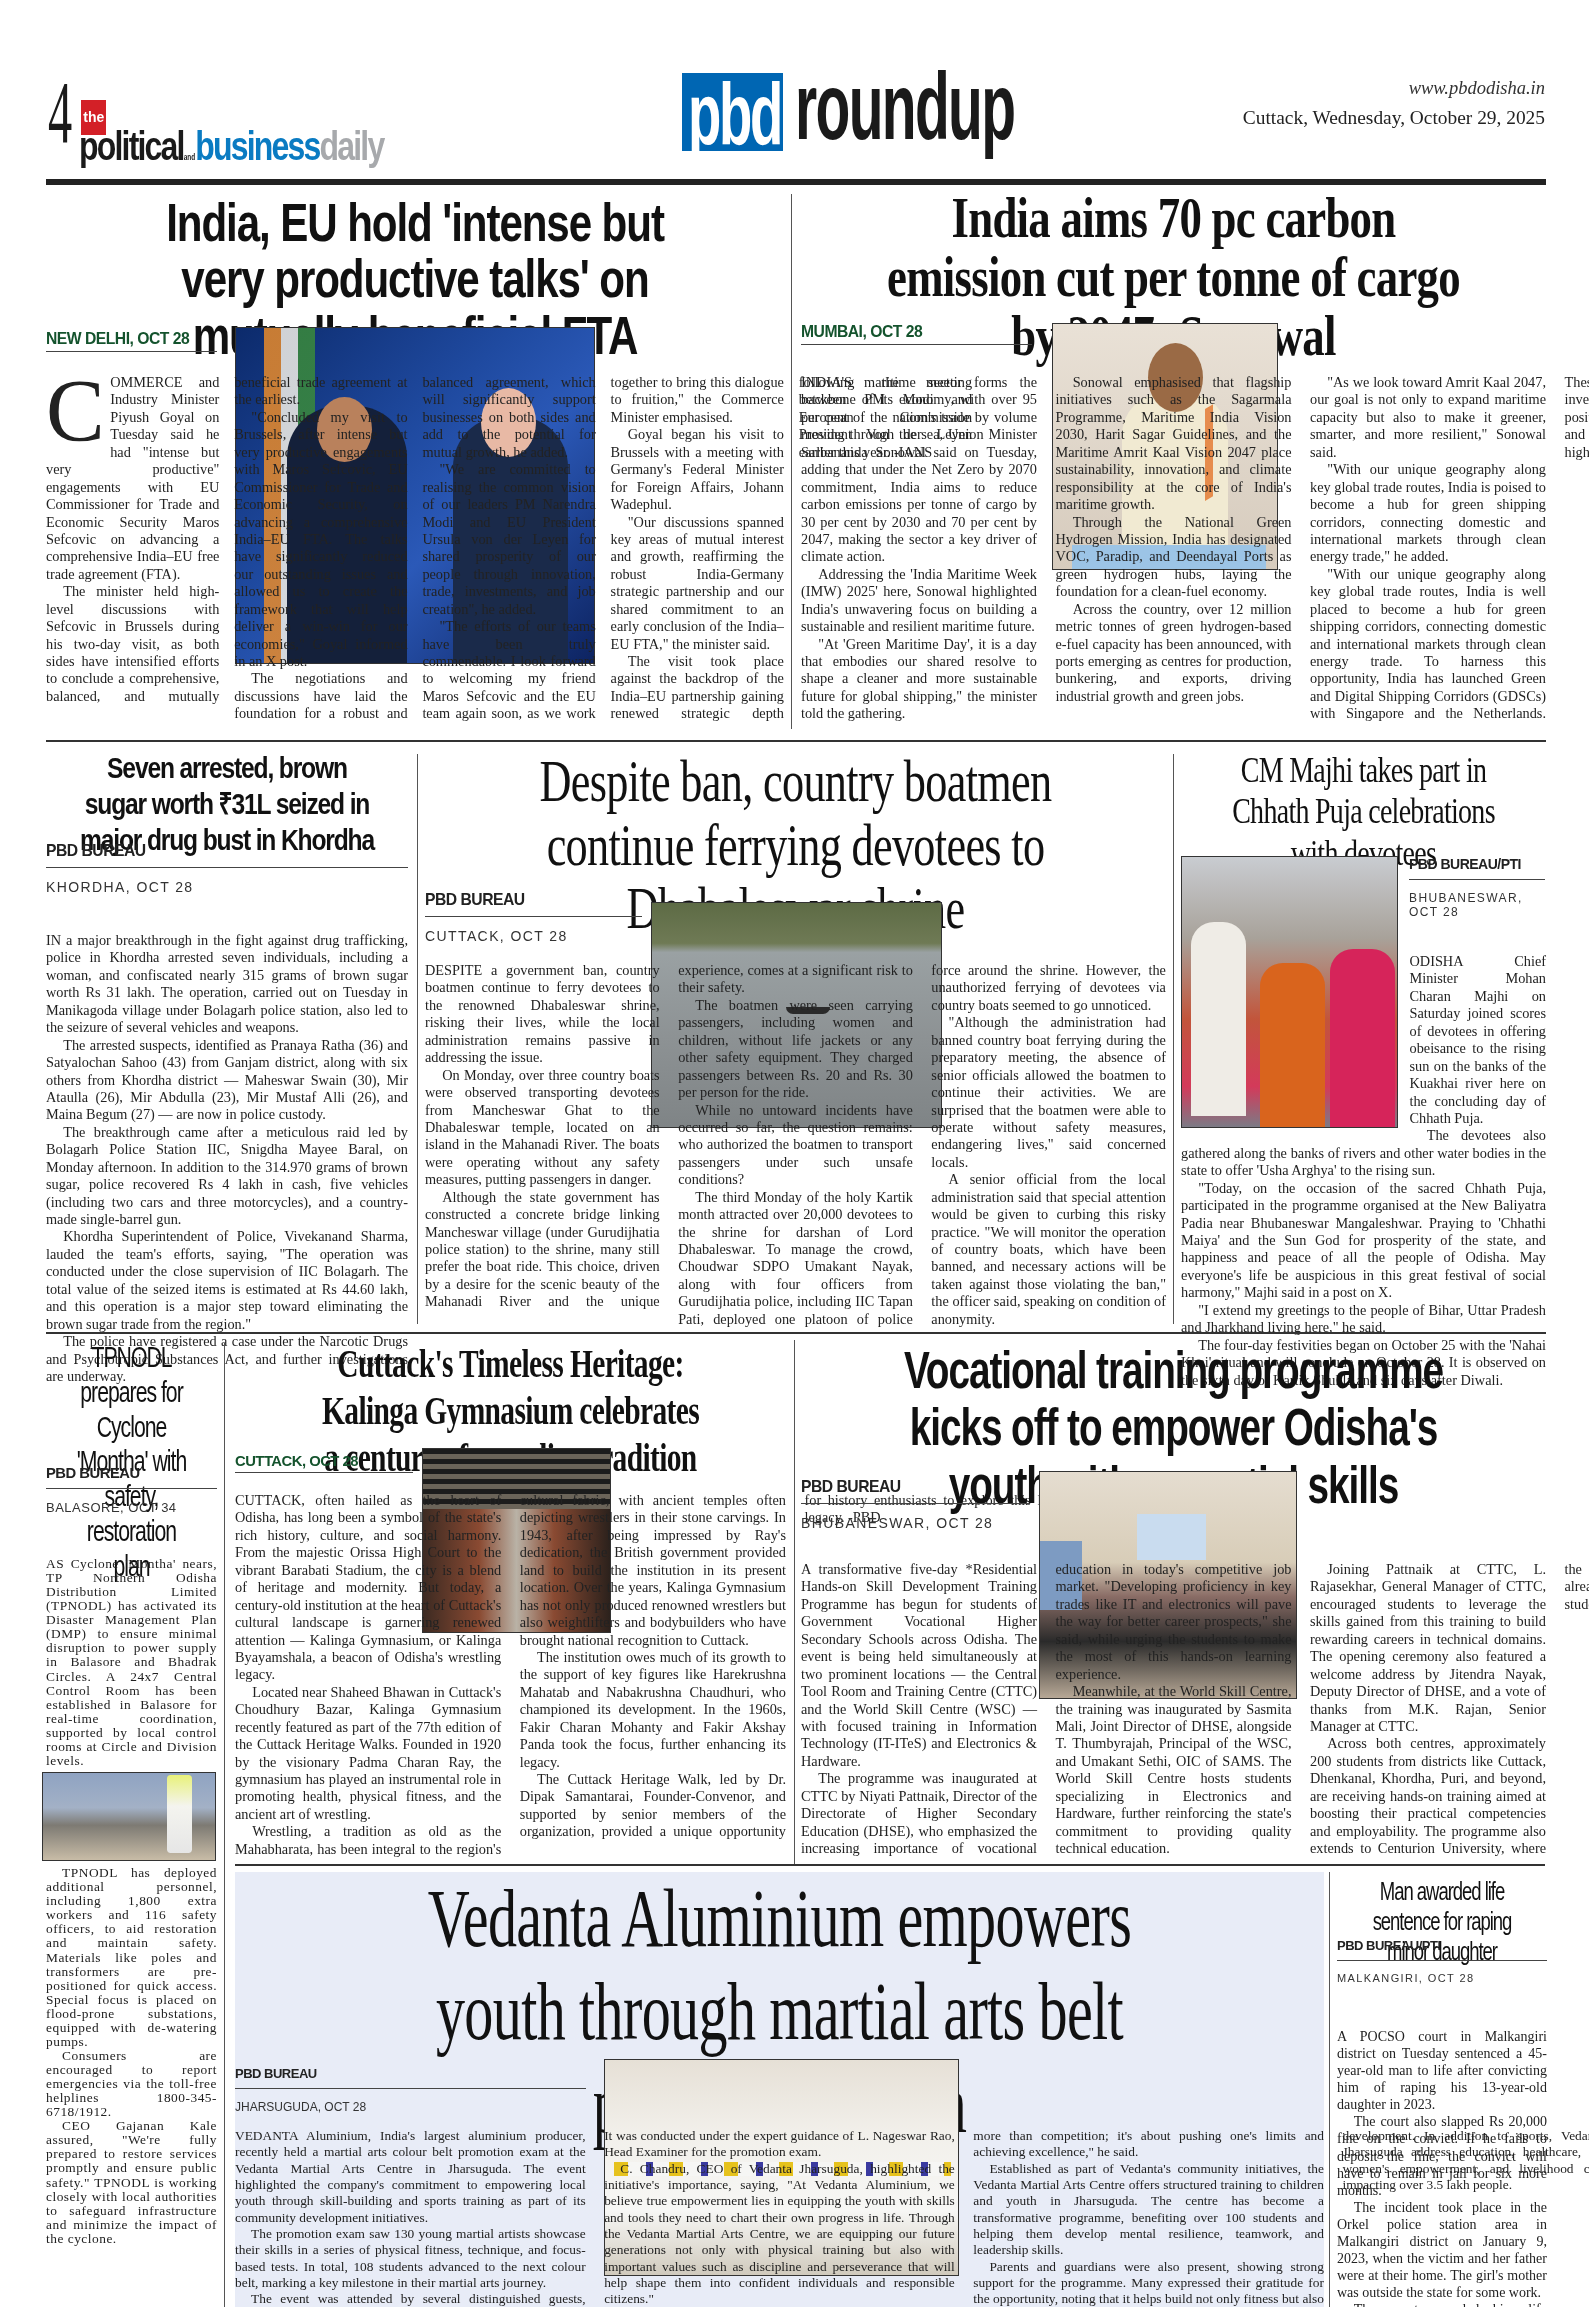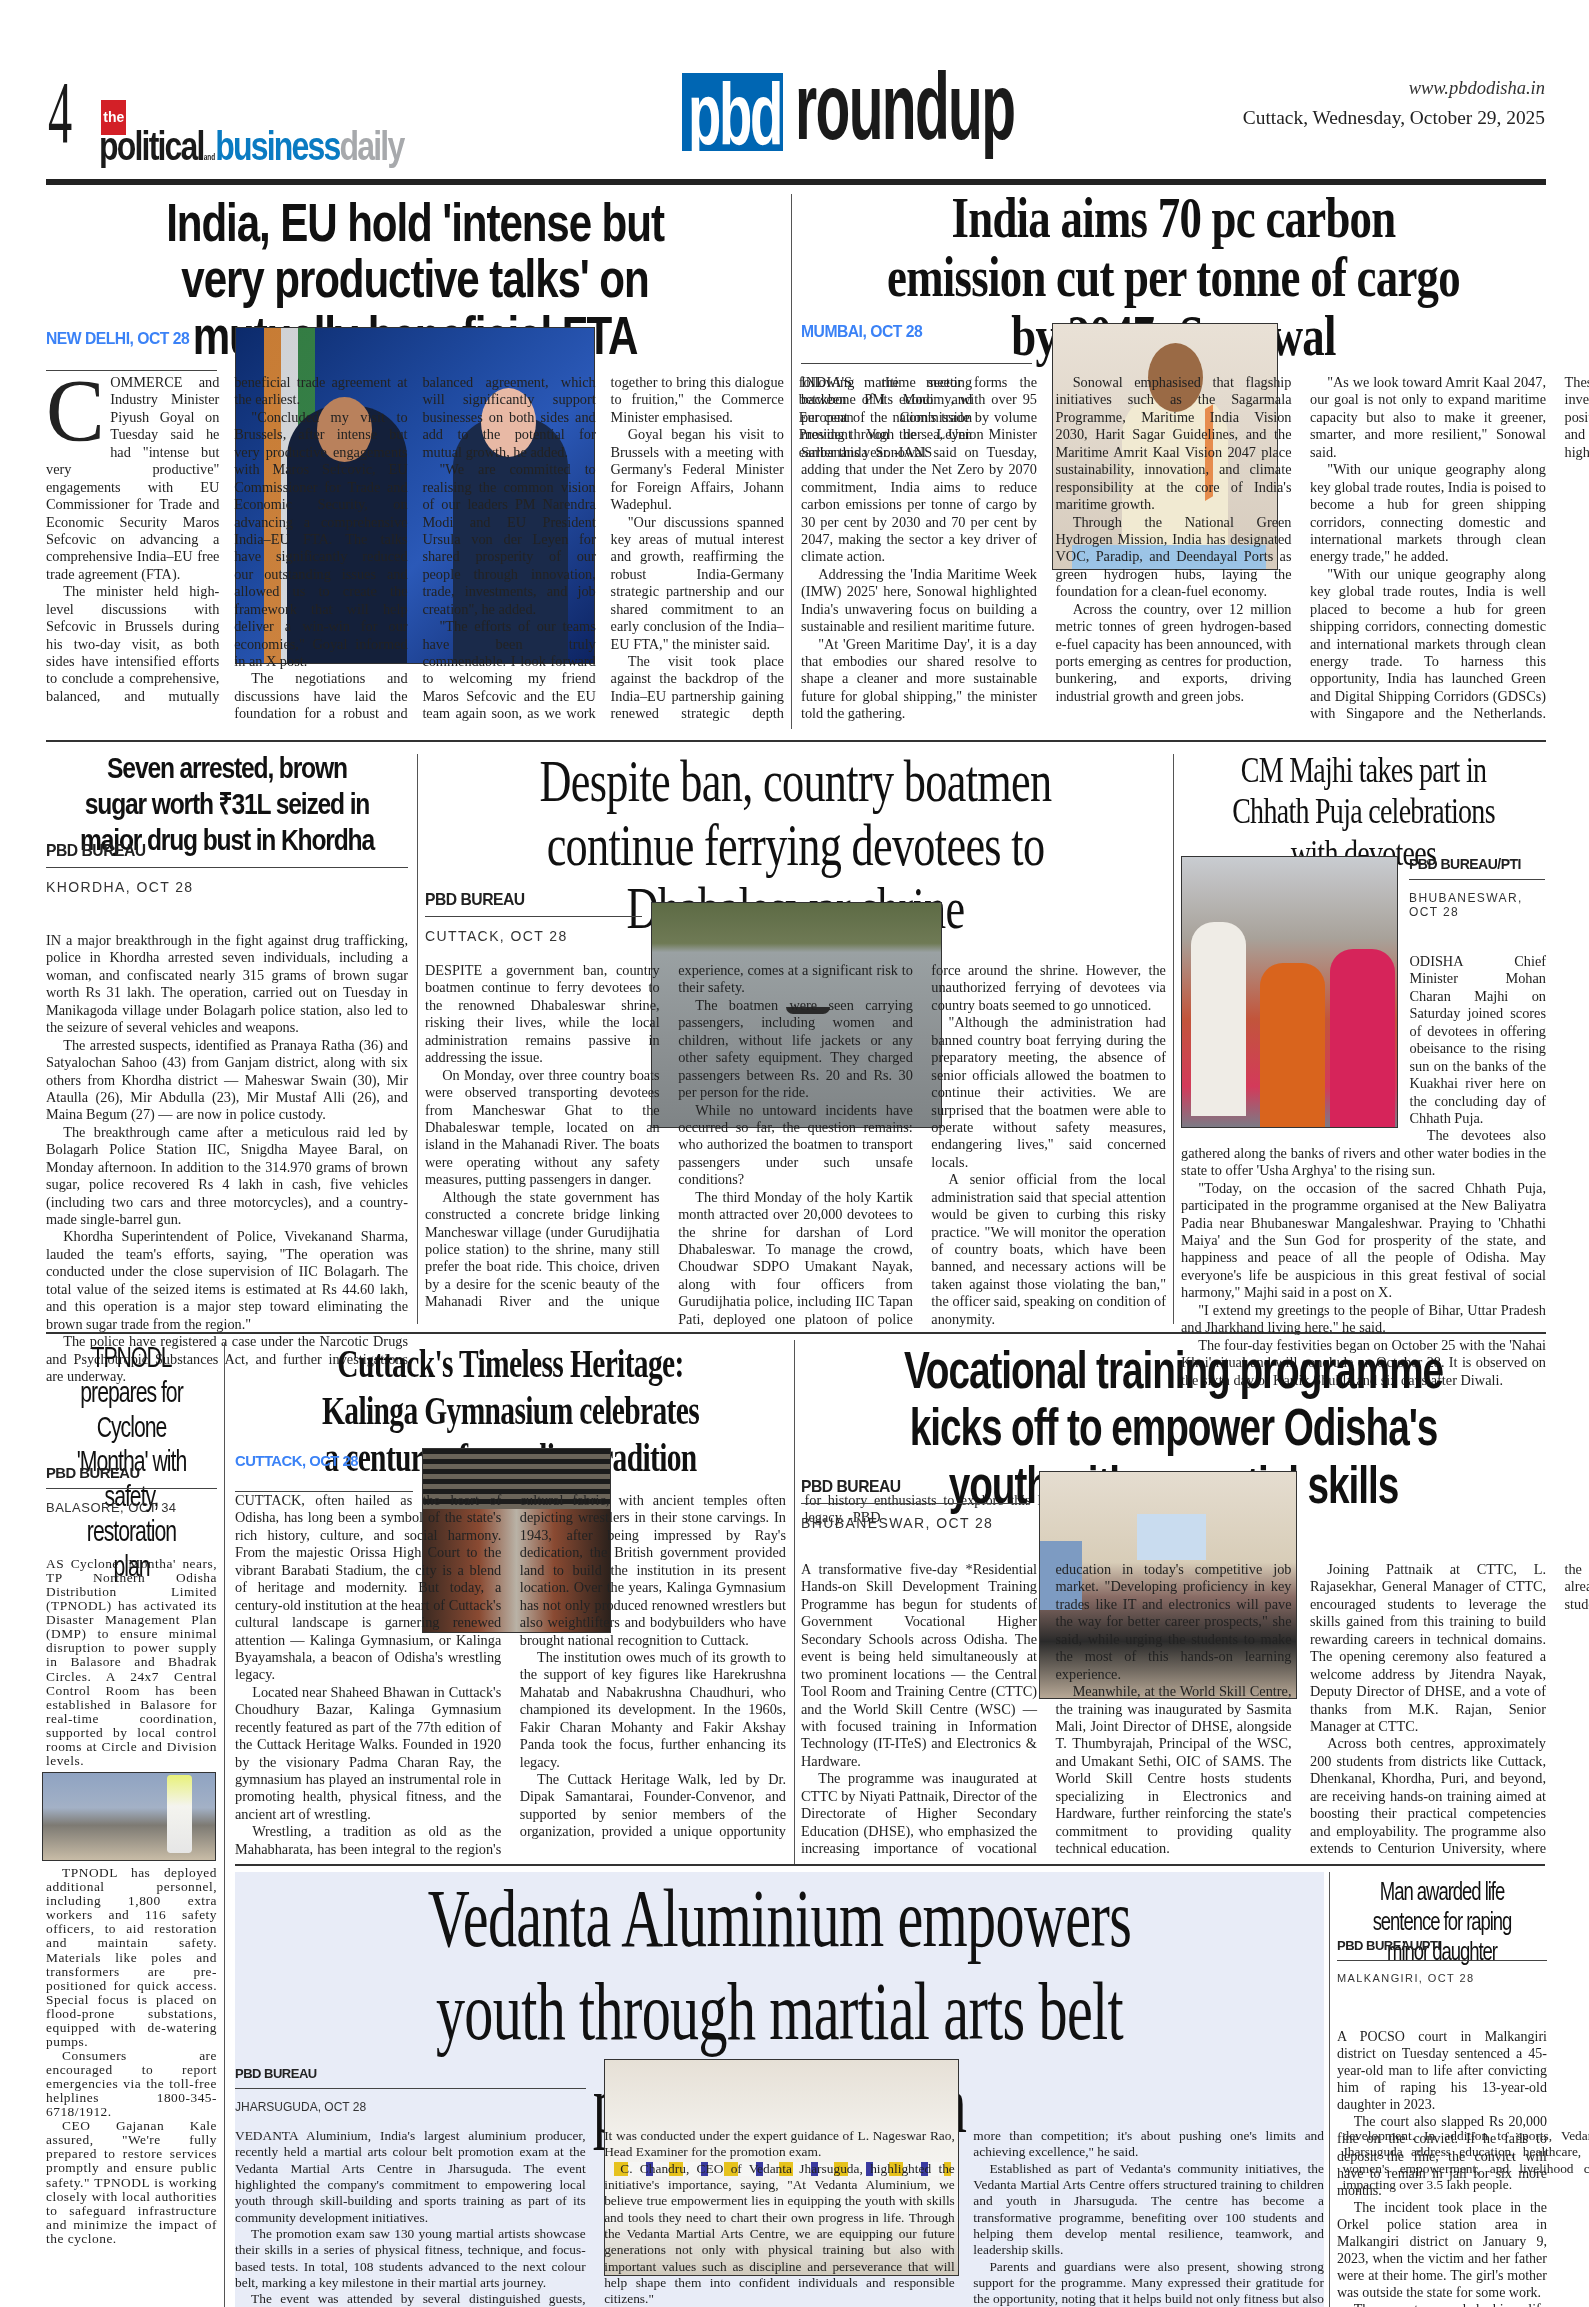--- a/index.html
+++ b/index.html
@@ -5,33 +5,33 @@
   * { box-sizing: border-box; margin: 0; padding: 0; }
   html, body { width: 1589px; height: 2452px; background: #ffffff; overflow: hidden; }
   body { position: relative; font-family: "Liberation Serif", serif; color: #1a1a1a; }
   .abs { position: absolute; }
   .rule-h { position: absolute; background: #333; }
   .rule-v { position: absolute; background: #555; width: 1.4px; }
   .hl-sans { font-family: "Liberation Sans", sans-serif; font-weight: bold; letter-spacing: -1.4px; line-height: 1.05; text-align: center; color: #111; }
   .hl-serif { font-family: "Liberation Serif", serif; font-weight: normal; line-height: 1.05; text-align: center; color: #111; letter-spacing: -0.9px; }
   .byline { font-family: "Liberation Sans", sans-serif; font-weight: bold; font-size: 15.7px; color: #222; letter-spacing: -0.5px; padding-bottom: 6.5px; border-bottom: 1.4px solid #444; margin-bottom: 11px; }
   .dateline { font-family: "Liberation Sans", sans-serif; font-size: 14px; color: #333; letter-spacing: 1.4px; margin-bottom: 28px; }
-  .dateline-bold { font-family: "Liberation Sans", sans-serif; font-weight: bold; font-size: 15.7px; color: #3b82f6; letter-spacing: -0.5px; padding-bottom: 22px; border-bottom: 1.4px solid #444; margin-bottom: 14px; }
+  .dateline-bold { font-family: "Liberation Sans", sans-serif; font-weight: bold; font-size: 15.7px; color: #14532d; letter-spacing: -0.5px; padding-bottom: 3px; border-bottom: 1.4px solid #444; margin-bottom: 14px; }
   .body-text { font-family: "Liberation Serif", serif; font-size: 14.3px; line-height: 1.22; text-align: justify; color: #222; hyphens: auto; }
   .body-text p { text-indent: 1.2em; }
   .body-text p.first { text-indent: 0; }
   .photo { position: absolute; border: 0.9px solid #333; overflow: hidden; }
   .dropcap { float: left; font-size: 88px; line-height: 0.8; margin: 1.8px 5.5px 0 0; font-family: "Liberation Serif", serif; }
 </style>
 </head>
 <body>
 
 <div class="abs" style="left:48px; top:69px; font-family:'Liberation Serif',serif; font-size:88px; line-height:1; transform:scaleX(0.55); transform-origin:left top;">4</div>
 
-<div class="abs" style="left:99px; top:95px; width:323px; height:69px;">
+<div class="abs" style="left:79px; top:95px; width:323px; height:69px;">
   <div class="abs" style="left:2.3px; top:4.6px; width:25px; height:35px; background:#d32027; color:#fff; font-family:'Liberation Sans',sans-serif; font-weight:bold; font-size:14px; text-align:center; line-height:35px;">
     <span>the</span>
   </div>
   <div class="abs" style="left:0px; top:31px; font-family:'Liberation Sans',sans-serif; font-weight:bold; font-size:41px; letter-spacing:-2.3px; line-height:1; white-space:nowrap; transform:scaleX(0.78); transform-origin:left top;">
     <span style="color:#1a1a1a;">political</span><span style="color:#1a1a1a; font-size:8.3px; letter-spacing:0;">and</span><span style="color:#0a7bc2;">business</span><span style="color:#a7a9ac;">daily</span>
   </div>
 </div>
 
 <div class="abs" style="left:682px; top:73px; width:101px; height:78px; background:#0066b3; overflow:hidden;">
   <div style="position:absolute; left:5.5px; top:-2.8px; color:#fff; font-family:'Liberation Sans',sans-serif; font-weight:bold; font-size:88px; line-height:1; letter-spacing:-3.7px; transform:scaleX(0.62); transform-origin:left top;">pbd</div>

